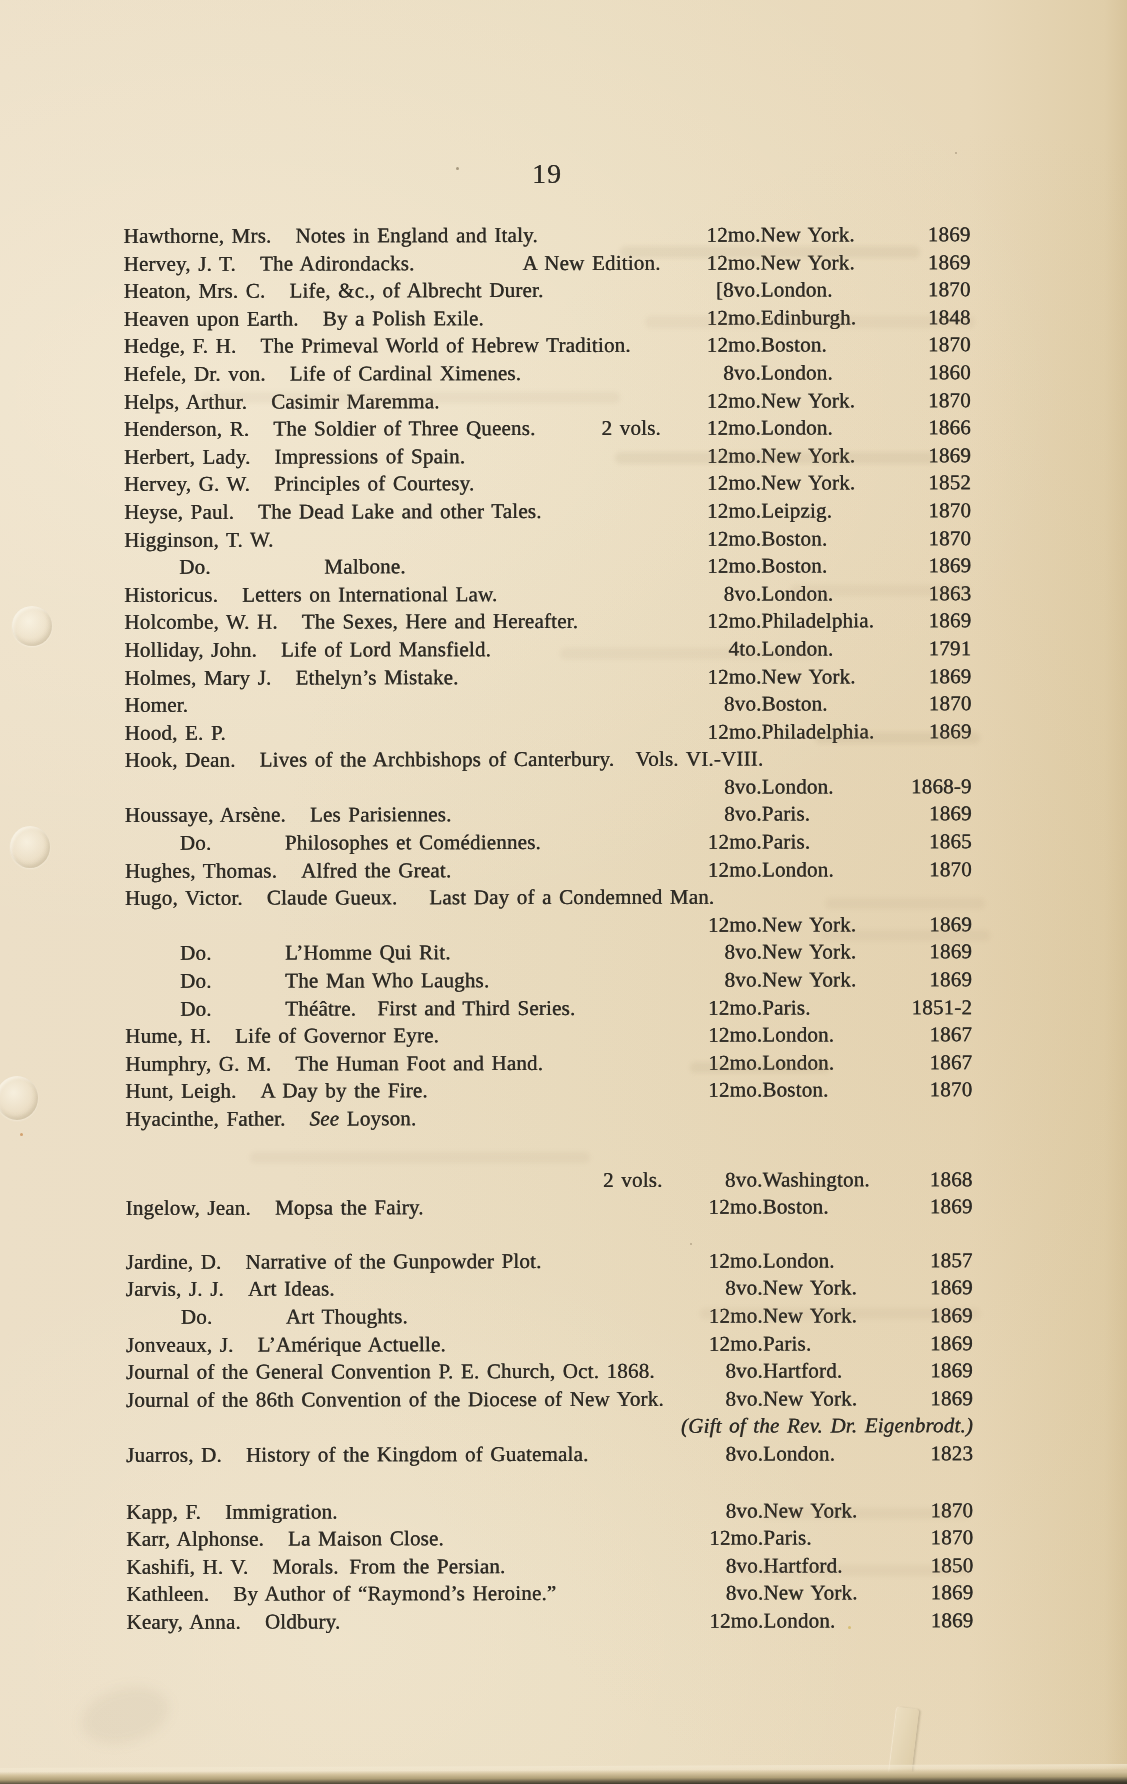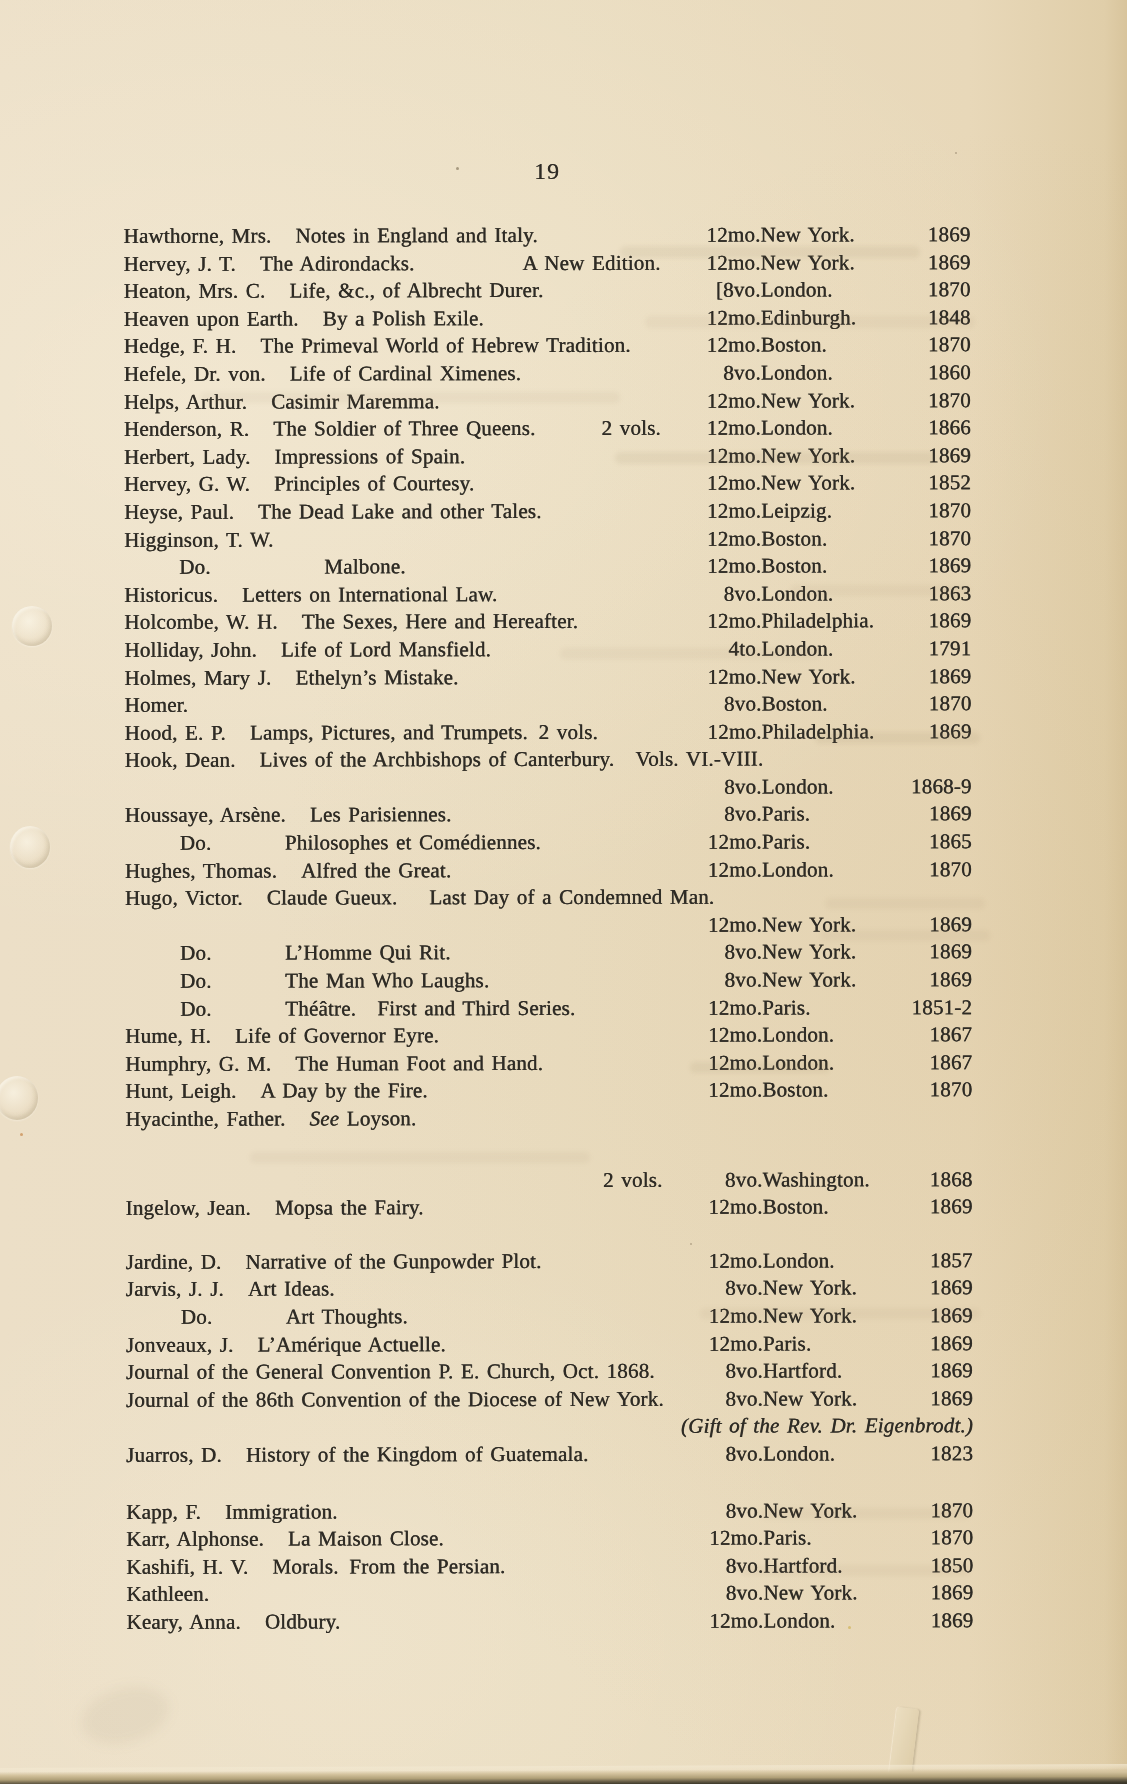--- a/index.html
+++ b/index.html
@@ -12,21 +12,21 @@
     position:absolute;inset:0;
     background:
       radial-gradient(1400px 900px at 18% 22%, rgba(255,249,233,0.30), transparent 62%),
       radial-gradient(1100px 1300px at 88% 55%, rgba(203,176,124,0.16), transparent 66%),
       radial-gradient(900px 700px at 30% 92%, rgba(255,250,236,0.18), transparent 60%),
       linear-gradient(90deg,#ecdfc7 0%,#eaddc1 50%,#e8d8b9 86%,#e0cea9 98%,#d8c49c 100%),
       #e9dcc1;
   }
   .page-number{
     position:absolute;top:158px;left:0;width:1094px;
-    text-align:center;font-size:24px;letter-spacing:1px;color:#2e2b25;
+    text-align:center;font-size:28px;letter-spacing:1px;color:#2e2b25;
     text-shadow:0.35px 0 rgba(46,43,37,.8);
   }
   .rows{
     position:absolute;left:125px;top:222px;width:847px;
     font-size:21px;color:#2e2b25;word-spacing:2px;letter-spacing:0.2px;
     text-shadow:0.35px 0 rgba(46,43,37,.85), -0.2px 0 rgba(46,43,37,.4);
     transform:rotate(-0.12deg);
   }
   .row{display:flex;height:27.6px;line-height:27.5px;white-space:nowrap;align-items:baseline;}
   .author{margin-right:24px;}
@@ -205,21 +205,20 @@
       </div>
       <div class="row">
         <span class="author">Homer.</span>
         <span class="fill"></span>
         <span class="size">8vo.</span>
         <span class="place">Boston.</span>
         <span class="year">1870</span>
       </div>
       <div class="row">
         <span class="author">Hood, E. P.</span>
-        <span class="title">Lamps, Pictures, and Trumpets. 2 vols.</span>
         <span class="fill"></span>
         <span class="size">12mo.</span>
         <span class="place">Philadelphia.</span>
         <span class="year">1869</span>
       </div>
       <div class="row">
         <span class="author">Hook, Dean.</span>
         <span class="title">Lives of the Archbishops of Canterbury. Vols. VI.-VIII.</span>
         <span class="fill"></span>
         <span class="size"></span>
@@ -423,20 +422,21 @@
       <div class="row">
         <span class="author">Kashifi, H. V.</span>
         <span class="title">Morals. From the Persian.</span>
         <span class="fill"></span>
         <span class="size">8vo.</span>
         <span class="place">Hartford.</span>
         <span class="year">1850</span>
       </div>
       <div class="row">
         <span class="author">Kathleen.</span>
+        <span class="title">By Author of “Raymond’s Heroine.”</span>
         <span class="fill"></span>
         <span class="size">8vo.</span>
         <span class="place">New York.</span>
         <span class="year">1869</span>
       </div>
       <div class="row">
         <span class="author">Keary, Anna.</span>
         <span class="title">Oldbury.</span>
         <span class="fill"></span>
         <span class="size">12mo.</span>

